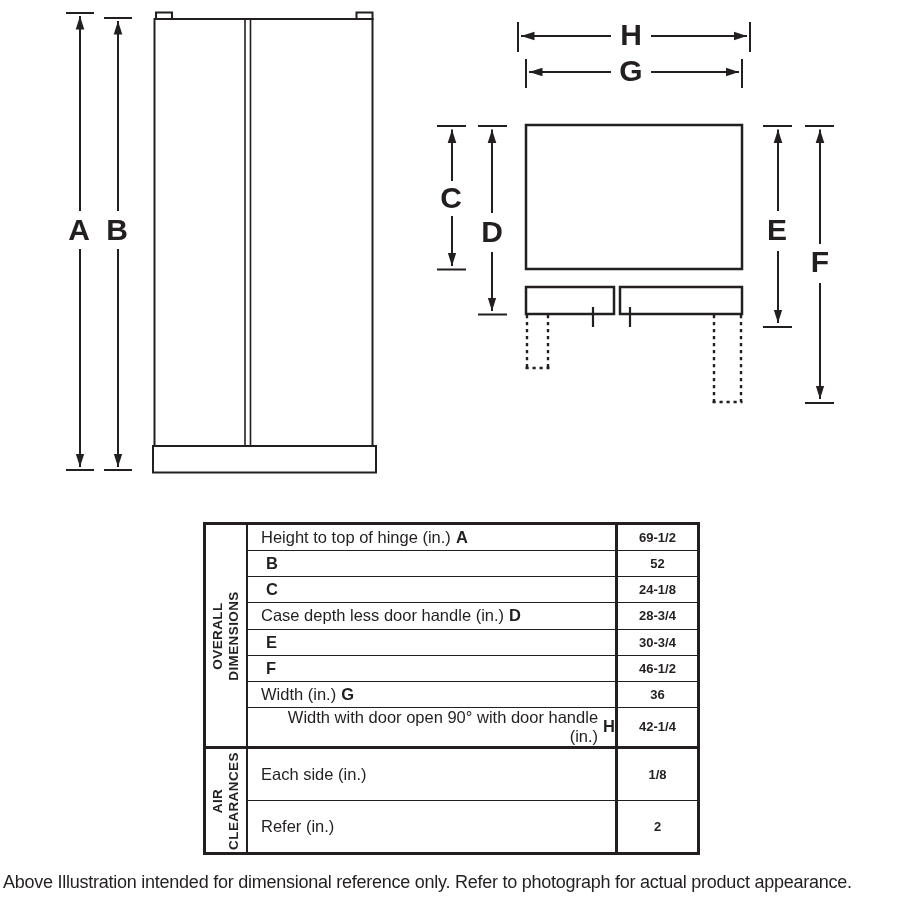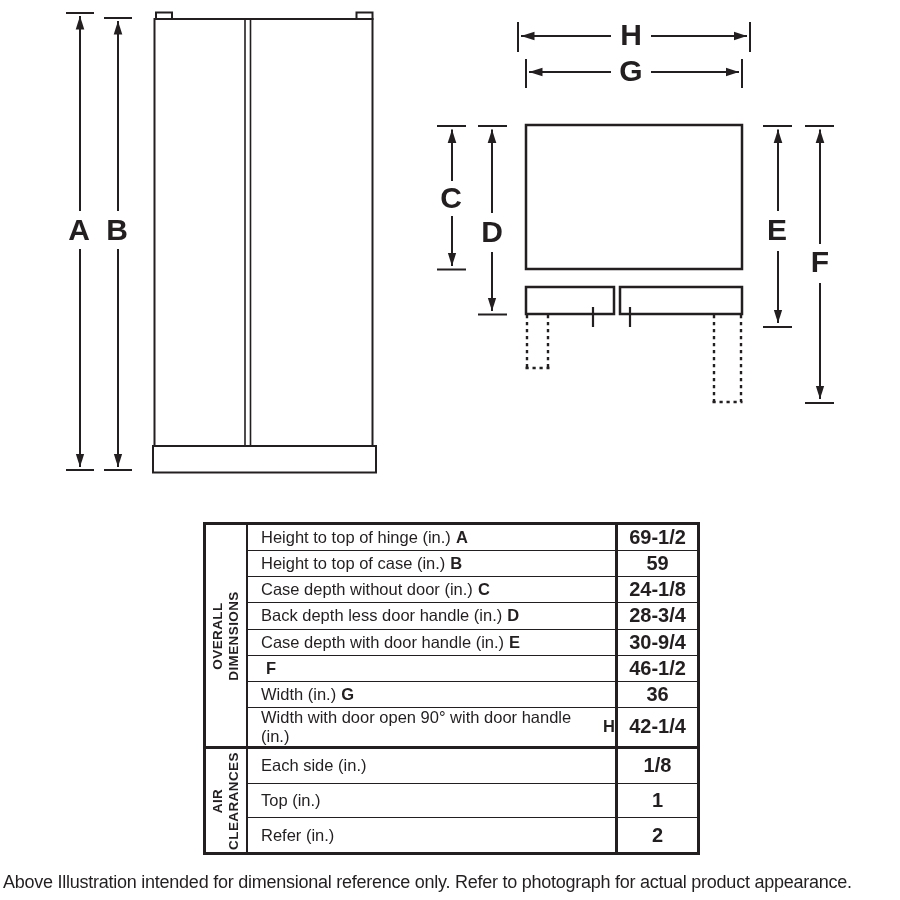--- a/index.html
+++ b/index.html
@@ -13,27 +13,27 @@
              box-sizing:border-box;border:3px solid #231f20;background:#fff;
              display:flex;flex-direction:column;}
   .tsec{display:flex;box-sizing:border-box;}
   .tsec-overall{height:221px;}
   .tsec-air{flex:1;border-top:3px solid #231f20;}
   .thead{width:42px;min-width:42px;border-right:2px solid #231f20;position:relative;box-sizing:border-box;}
   .rot{position:absolute;top:50%;left:50%;transform:translate(-50%,-50%) rotate(-90deg);
        font-weight:bold;font-size:13.5px;line-height:1.2;text-align:center;
        white-space:nowrap;letter-spacing:.4px;}
   .trows{flex:1;display:flex;flex-direction:column;}
-  .trow{flex:1;display:flex;align-items:stretch;border-bottom:1.5px solid #231f20;box-sizing:border-box;}
+  .trow{flex:1;display:flex;align-items:stretch;border-bottom:1.5px solid #231f20;box-sizing:border-box;text-align:right;}
   .trow:last-child{border-bottom:none;}
   .tlabel{flex:1;display:flex;align-items:center;padding-left:13px;font-size:16.5px;}
   .tkey{font-weight:bold;margin-left:5px;}
   .tval{width:82px;min-width:82px;box-sizing:border-box;border-left:3px solid #231f20;
         display:flex;align-items:center;justify-content:center;
-        font-weight:bold;font-size:20px;}
+        font-weight:bold;font-size:13px;}
   
   .caption{position:absolute;left:3px;top:872px;width:897px;font-size:18px;
            letter-spacing:-0.25px;white-space:nowrap;color:#231f20;}
 </style>
 </head>
 <body>
 
 <div id="page">
 
   <svg width="900" height="512" viewBox="0 0 900 512">
@@ -151,45 +151,42 @@
       <div class="trows">
         <div class="trow">
           <div class="tlabel">
               <span>Height to top of hinge (in.)</span>
               <span class="tkey">A</span>
             </div>
           <div class="tval">69-1/2</div>
         </div>
         <div class="trow">
           <div class="tlabel">
-              <span>Height to top of case (in.)</span>
               <span class="tkey">B</span>
             </div>
-          <div class="tval">59</div>
-        </div>
-        <div class="trow">
-          <div class="tlabel">
-              <span>Case depth without door (in.)</span>
+          <div class="tval">52</div>
+        </div>
+        <div class="trow">
+          <div class="tlabel">
               <span class="tkey">C</span>
             </div>
           <div class="tval">24-1/8</div>
         </div>
         <div class="trow">
           <div class="tlabel">
-              <span>Back depth less door handle (in.)</span>
+              <span>Case depth less door handle (in.)</span>
               <span class="tkey">D</span>
             </div>
           <div class="tval">28-3/4</div>
         </div>
         <div class="trow">
           <div class="tlabel">
-              <span>Case depth with door handle (in.)</span>
               <span class="tkey">E</span>
             </div>
-          <div class="tval">30-9/4</div>
+          <div class="tval">30-3/4</div>
         </div>
         <div class="trow">
           <div class="tlabel">
               <span class="tkey">F</span>
             </div>
           <div class="tval">46-1/2</div>
         </div>
         <div class="trow">
           <div class="tlabel">
               <span>Width (in.)</span>
@@ -217,27 +214,20 @@
       <div class="trows">
         <div class="trow">
           <div class="tlabel">
               <span>Each side (in.)</span>
               <span class="tkey"></span>
             </div>
           <div class="tval">1/8</div>
         </div>
         <div class="trow">
           <div class="tlabel">
-              <span>Top (in.)</span>
-              <span class="tkey"></span>
-            </div>
-          <div class="tval">1</div>
-        </div>
-        <div class="trow">
-          <div class="tlabel">
               <span>Refer (in.)</span>
               <span class="tkey"></span>
             </div>
           <div class="tval">2</div>
         </div>
       </div>
     </div>
 
   </div>
 

